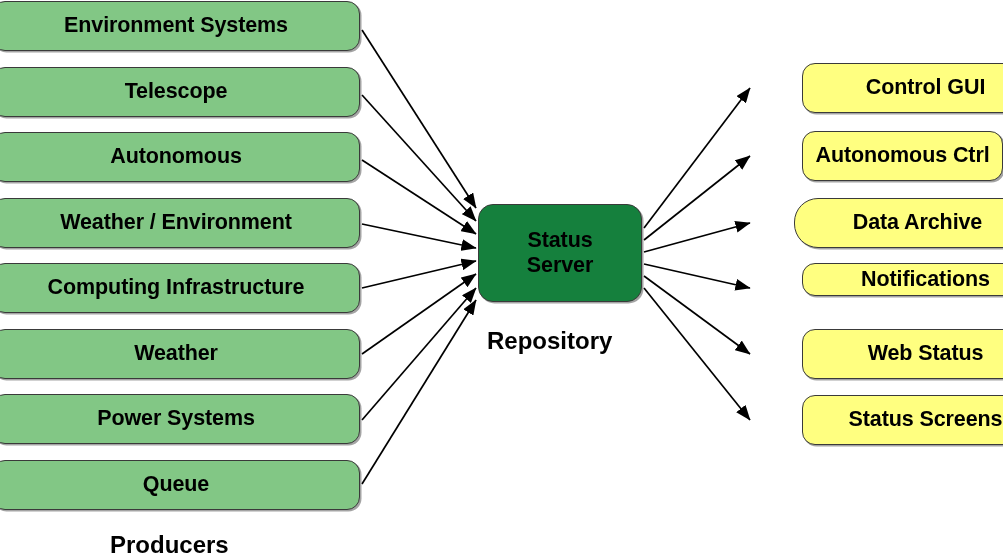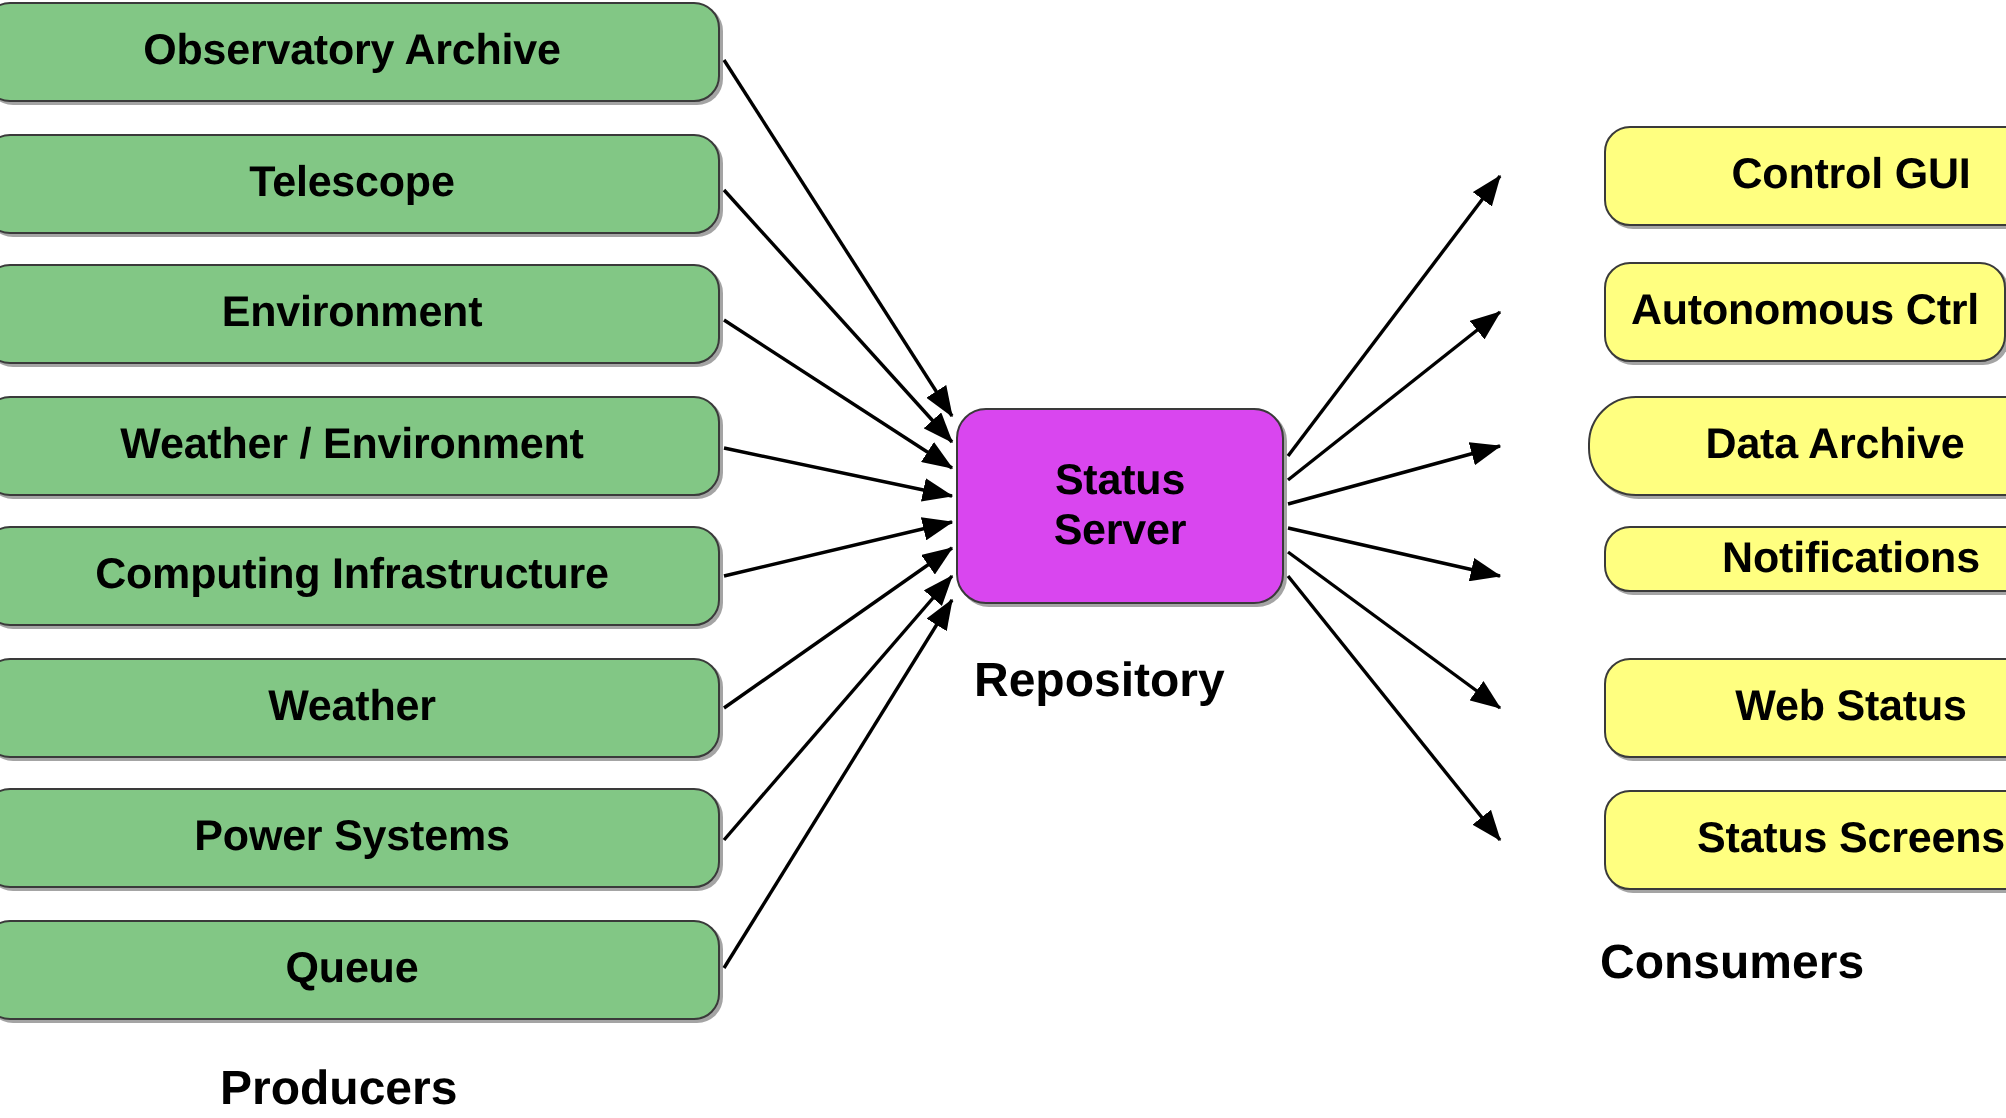--- a/index.html
+++ b/index.html
@@ -45,21 +45,21 @@
   .producer {
     background: #82c785;
     font-size: 21.5px;
   }
   .consumer {
     background: #ffff80;
     font-size: 21.5px;
     margin-left: 48px;
   }
   .repo {
-    background: #d946ef;
+    background: #15803d;
     font-size: 21.5px;
     border-radius: 15px;
     flex-direction: column;
   }
   .repo span { display: block; }
   .grouplabel {
     position: absolute;
     z-index: 2;
     color: #000000;
     font-weight: bold;
@@ -94,27 +94,27 @@
         <line x1="644" y1="240" x2="750" y2="156" stroke="#000000" stroke-width="1.7" marker-end="url(#arrowhead)"></line>
         <line x1="644" y1="252" x2="750" y2="223" stroke="#000000" stroke-width="1.7" marker-end="url(#arrowhead)"></line>
         <line x1="644" y1="264" x2="750" y2="288" stroke="#000000" stroke-width="1.7" marker-end="url(#arrowhead)"></line>
         <line x1="644" y1="276" x2="750" y2="354" stroke="#000000" stroke-width="1.7" marker-end="url(#arrowhead)"></line>
         <line x1="644" y1="288" x2="750" y2="420" stroke="#000000" stroke-width="1.7" marker-end="url(#arrowhead)"></line>
       </g>
   </svg>
 
   <div id="producer-layer">
       <div class="node producer" style="left: -8px; top: 1px; width: 368px; height: 50px;">
-        <span>Observatory Archive</span>
+        <span>Environment Systems</span>
       </div>
       <div class="node producer" style="left: -8px; top: 67px; width: 368px; height: 50px;">
         <span>Telescope</span>
       </div>
       <div class="node producer" style="left: -8px; top: 132px; width: 368px; height: 50px;">
-        <span>Environment</span>
+        <span>Autonomous</span>
       </div>
       <div class="node producer" style="left: -8px; top: 198px; width: 368px; height: 50px;">
         <span>Weather / Environment</span>
       </div>
       <div class="node producer" style="left: -8px; top: 263px; width: 368px; height: 50px;">
         <span>Computing Infrastructure</span>
       </div>
       <div class="node producer" style="left: -8px; top: 329px; width: 368px; height: 50px;">
         <span>Weather</span>
       </div>
@@ -147,15 +147,14 @@
       <div class="node consumer" style="left: 754px; top: 329px; width: 247px; height: 50px; align-items: center;">
         <span>Web Status</span>
       </div>
       <div class="node consumer" style="left: 754px; top: 395px; width: 247px; height: 50px;">
         <span>Status Screens</span>
       </div>
     </div>
 
   <div class="grouplabel" id="repository-label" style="left: 487px; top: 327px;">Repository</div>
   <div class="grouplabel" id="producers-label" style="left: 110px; top: 531px;">Producers</div>
-  <div class="grouplabel" id="consumers-label" style="left: 800px; top: 468px;">Consumers</div>
 
 </div>
 
 </body></html>

